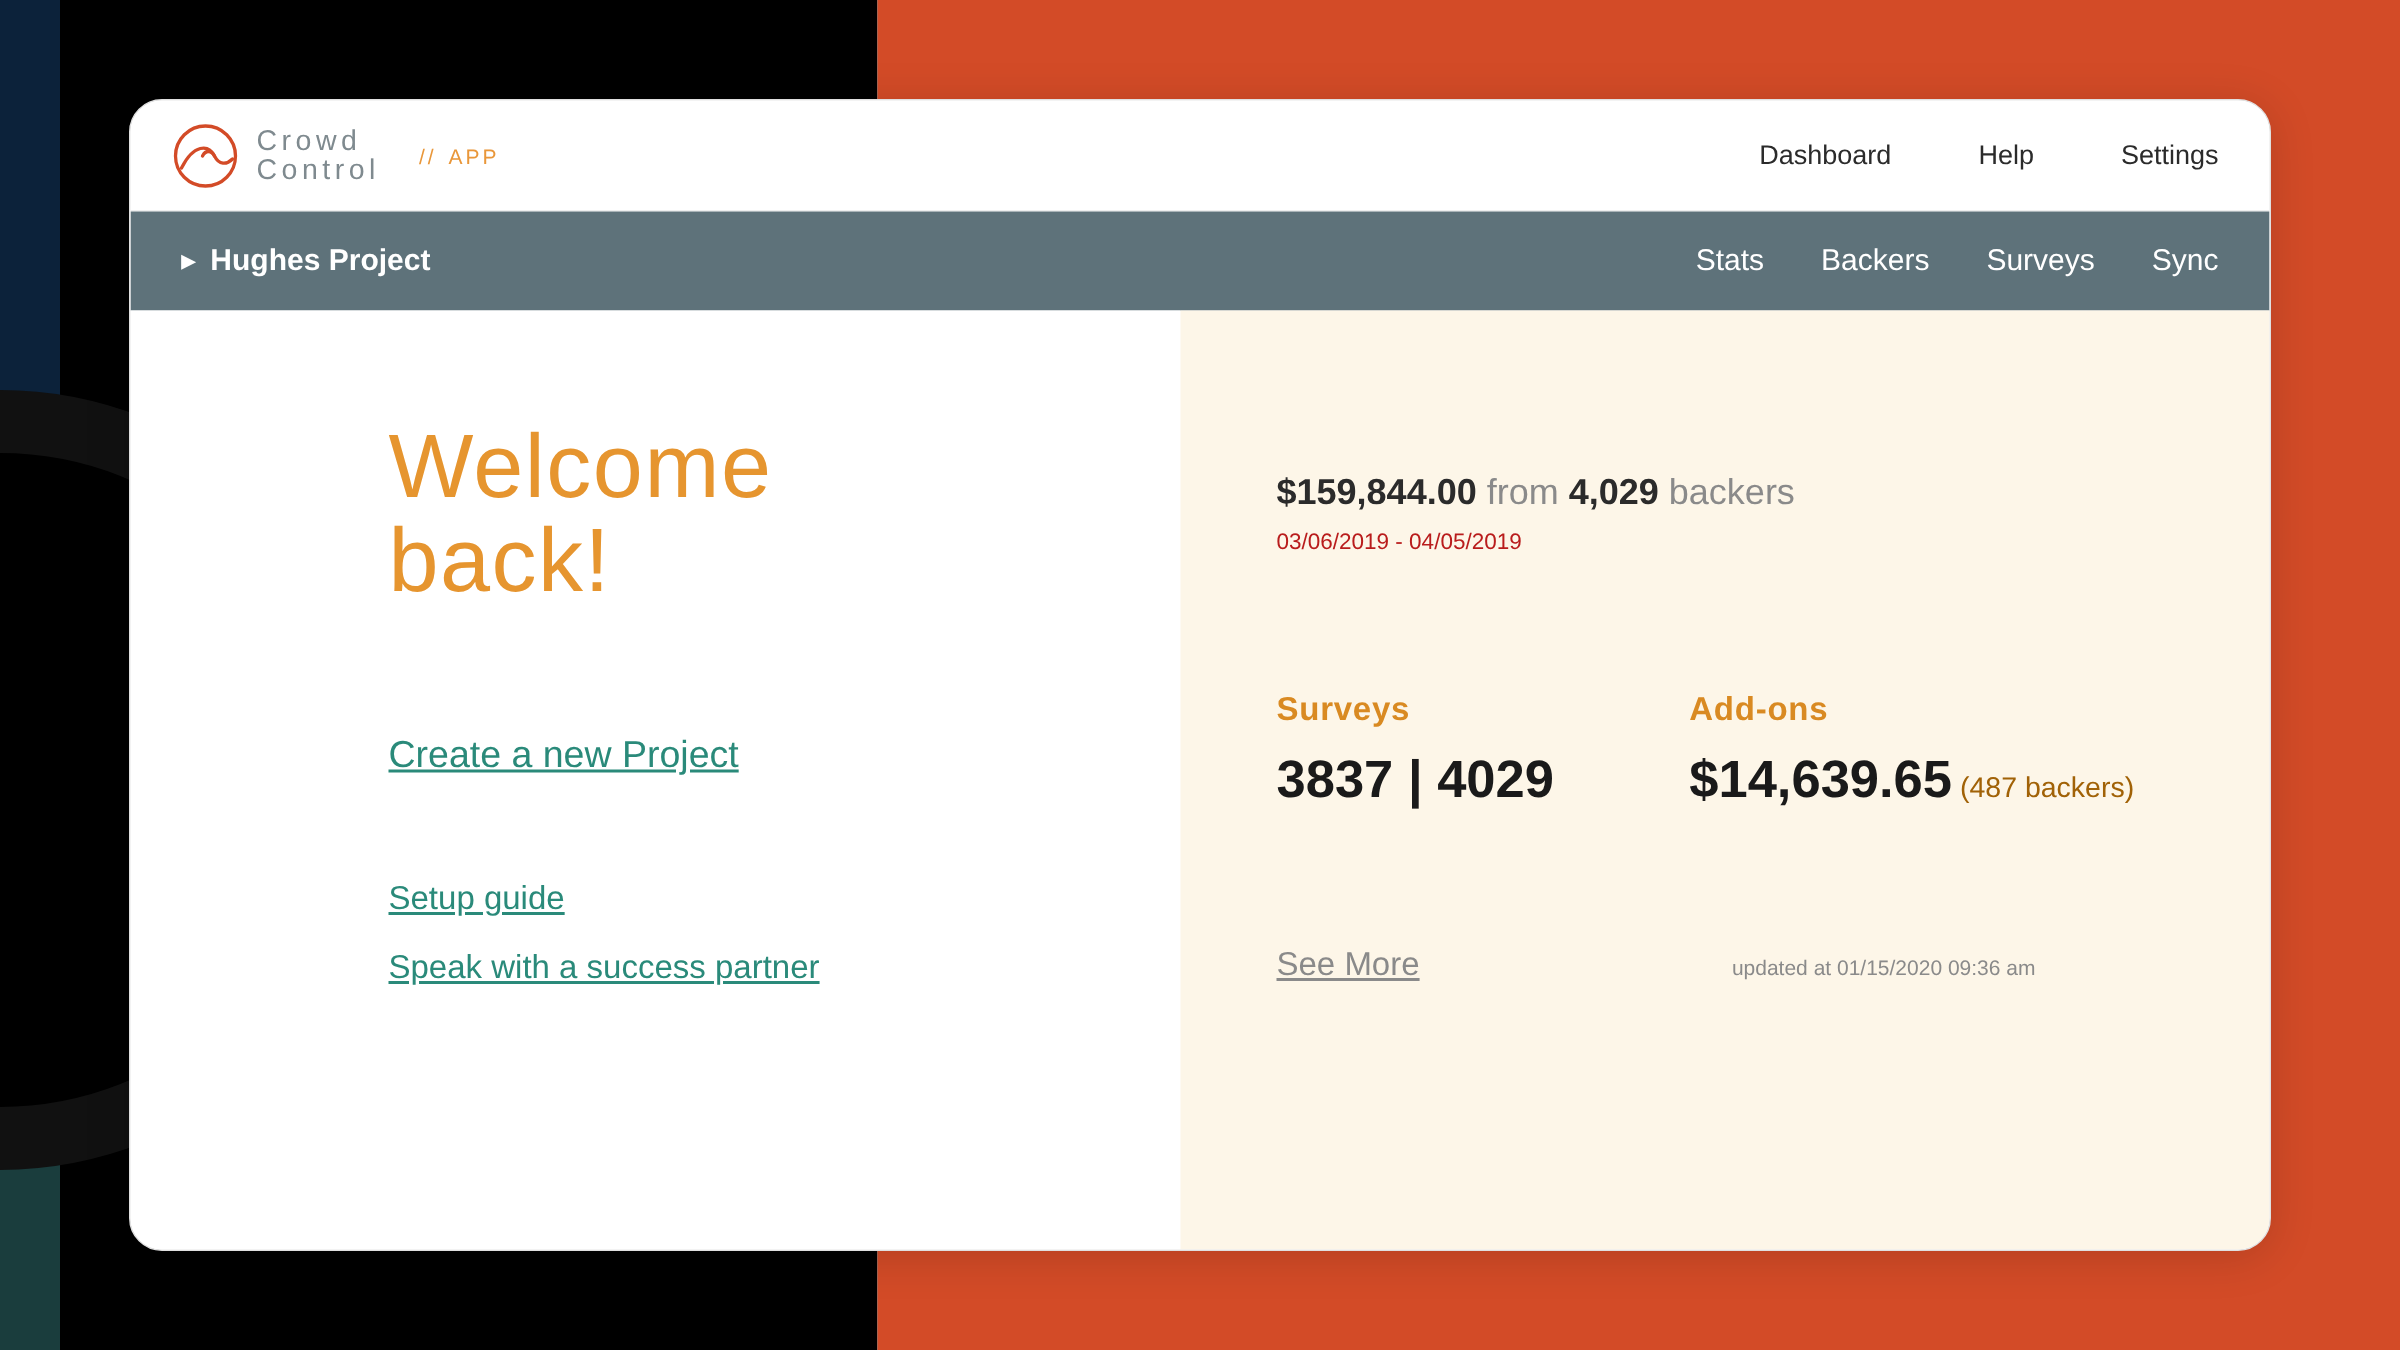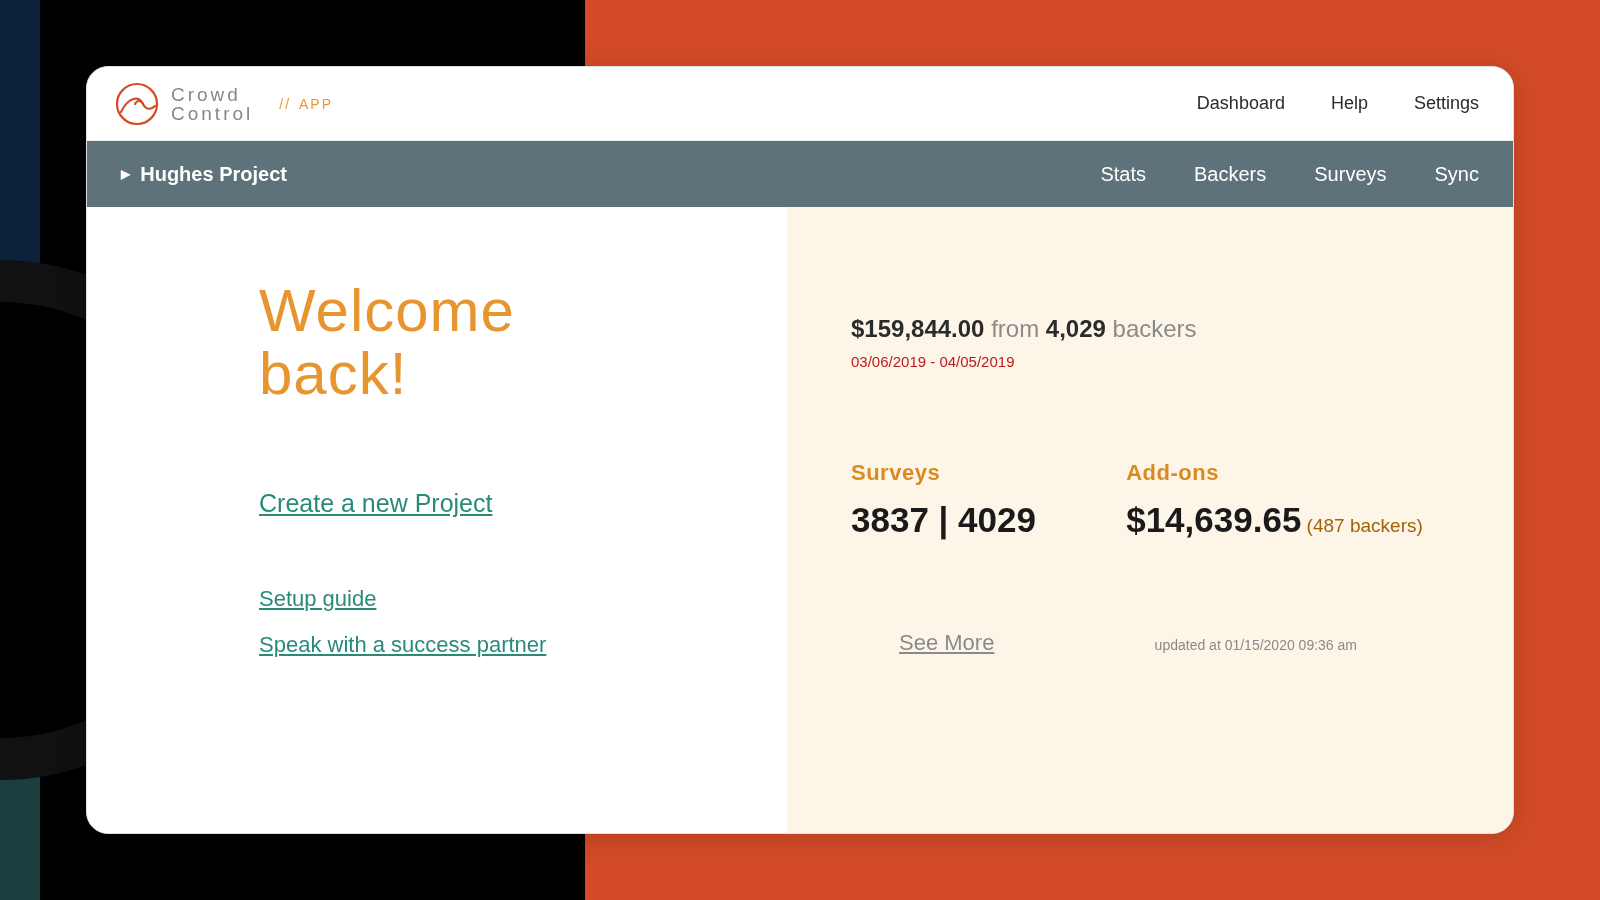--- a/index.html
+++ b/index.html
@@ -32,35 +32,35 @@
     align-items: center;
     padding: 0 34px 0 28px;
     background: #fff;
     border-bottom: 1px solid #eee;
   }
   .brand { display: flex; align-items: center; gap: 12px; }
   .brand-logo { width: 44px; height: 44px; flex: none; }
   .brand-text { display: flex; flex-direction: column; line-height: 1; color: #7f8a8f; letter-spacing: 3px; font-size: 19px; font-weight: 400; }
   .brand-sub { margin-left: 14px; color: #e9973a; font-size: 14px; letter-spacing: 2px; }
   .brand-sub .slashes { margin-right: 8px; }
-  .topnav { margin-left: auto; display: flex; gap: 46px; }
+  .topnav { margin-left: auto; display: flex; gap: 58px; }
   .topnav a { color: #2b2b2b; font-size: 18px; text-decoration: none; cursor: pointer; }
 
   
   .projbar {
     height: 66px;
     background: #5e727a;
     color: #fff;
     display: flex;
     align-items: center;
     padding: 0 34px 0 34px;
   }
   .proj-left { display: flex; align-items: center; gap: 10px; font-weight: 600; font-size: 20px; }
   .proj-caret { font-size: 12px; }
-  .projnav { margin-left: auto; display: flex; gap: 48px; }
+  .projnav { margin-left: auto; display: flex; gap: 38px; }
   .projnav a { color: #fff; font-size: 20px; text-decoration: none; cursor: pointer; }
 
   
   .content { display: flex; height: calc(100% - 140px); }
   .pane-left { width: 700px; background: #fff; padding: 72px 40px 40px 172px; }
   .pane-right { flex: 1; background: #fdf6e8; padding: 108px 56px 40px 64px; }
 
   .welcome { font-size: 60px; font-weight: 400; color: #e6952f; line-height: 1.05; letter-spacing: 1px; margin-bottom: 84px; }
 
   .link-big { display: block; color: #2a8a7a; text-decoration: underline; font-size: 25px; margin-bottom: 68px; cursor: pointer; font-weight: 500;}
@@ -70,21 +70,21 @@
   .summary-line .strong { color: #2b2b2b; font-weight: 700; margin-top: 36px; }
   .date-range { font-size: 15px; color: #b91c1c; margin-top: 10px; }
 
   .stats-row { display: flex; gap: 56px; margin-top: 90px; }
   .stat { flex: 1 1 auto; }
   .stat-label { color: #d98a22; font-size: 22px; font-weight: 700; margin-bottom: 14px; letter-spacing: .5px; }
   .stat-value { color: #1a1a1a; font-size: 35px; font-weight: 800; }
   .stat-value .sub { font-size: 19px; font-weight: 500; color: #a16207; }
 
   .see-more-row { display: flex; align-items: baseline; margin-top: 90px; }
-  .see-more { color: #8a8a8a; text-decoration: underline; font-size: 22px; cursor: pointer; margin-left: 48px; }
+  .see-more { color: #8a8a8a; text-decoration: underline; font-size: 22px; cursor: pointer; }
   .updated { margin-left: auto; color: #8a8a8a; font-size: 14px; margin-right: 100px;}
 </style>
 </head>
 <body>
 
 <div class="bg">
   <div class="bg-black"></div>
   <div class="bg-orange"></div>
   <div class="bg-strip"></div>
   <div class="bg-strip2"></div>

